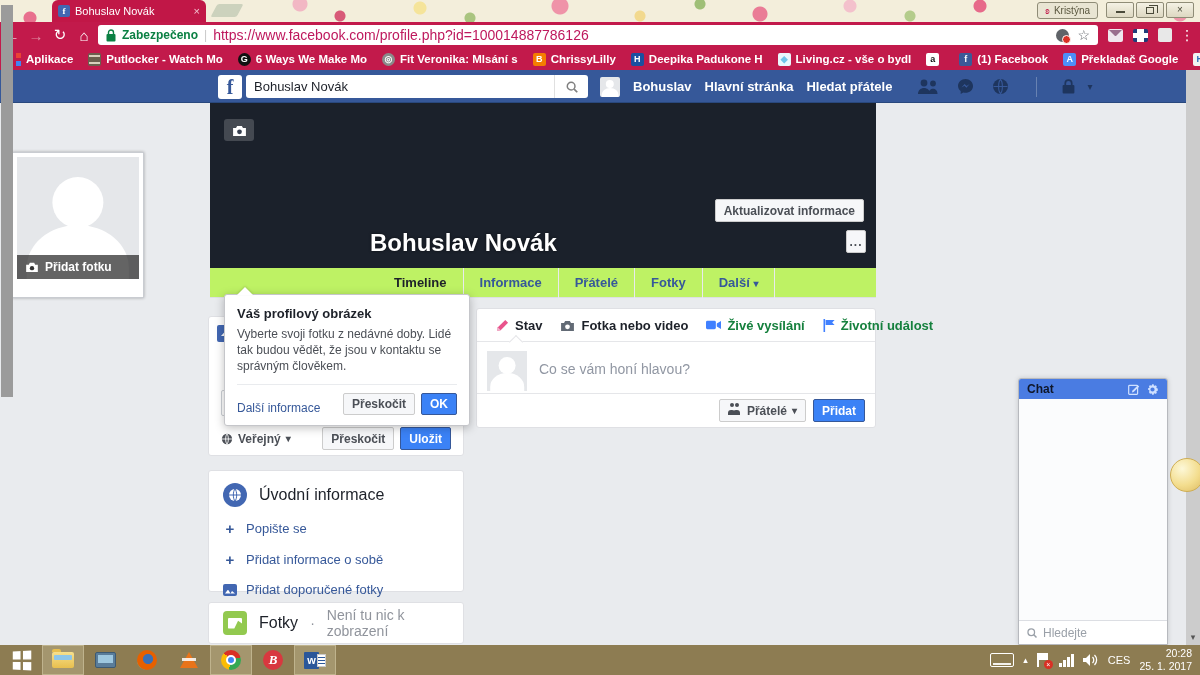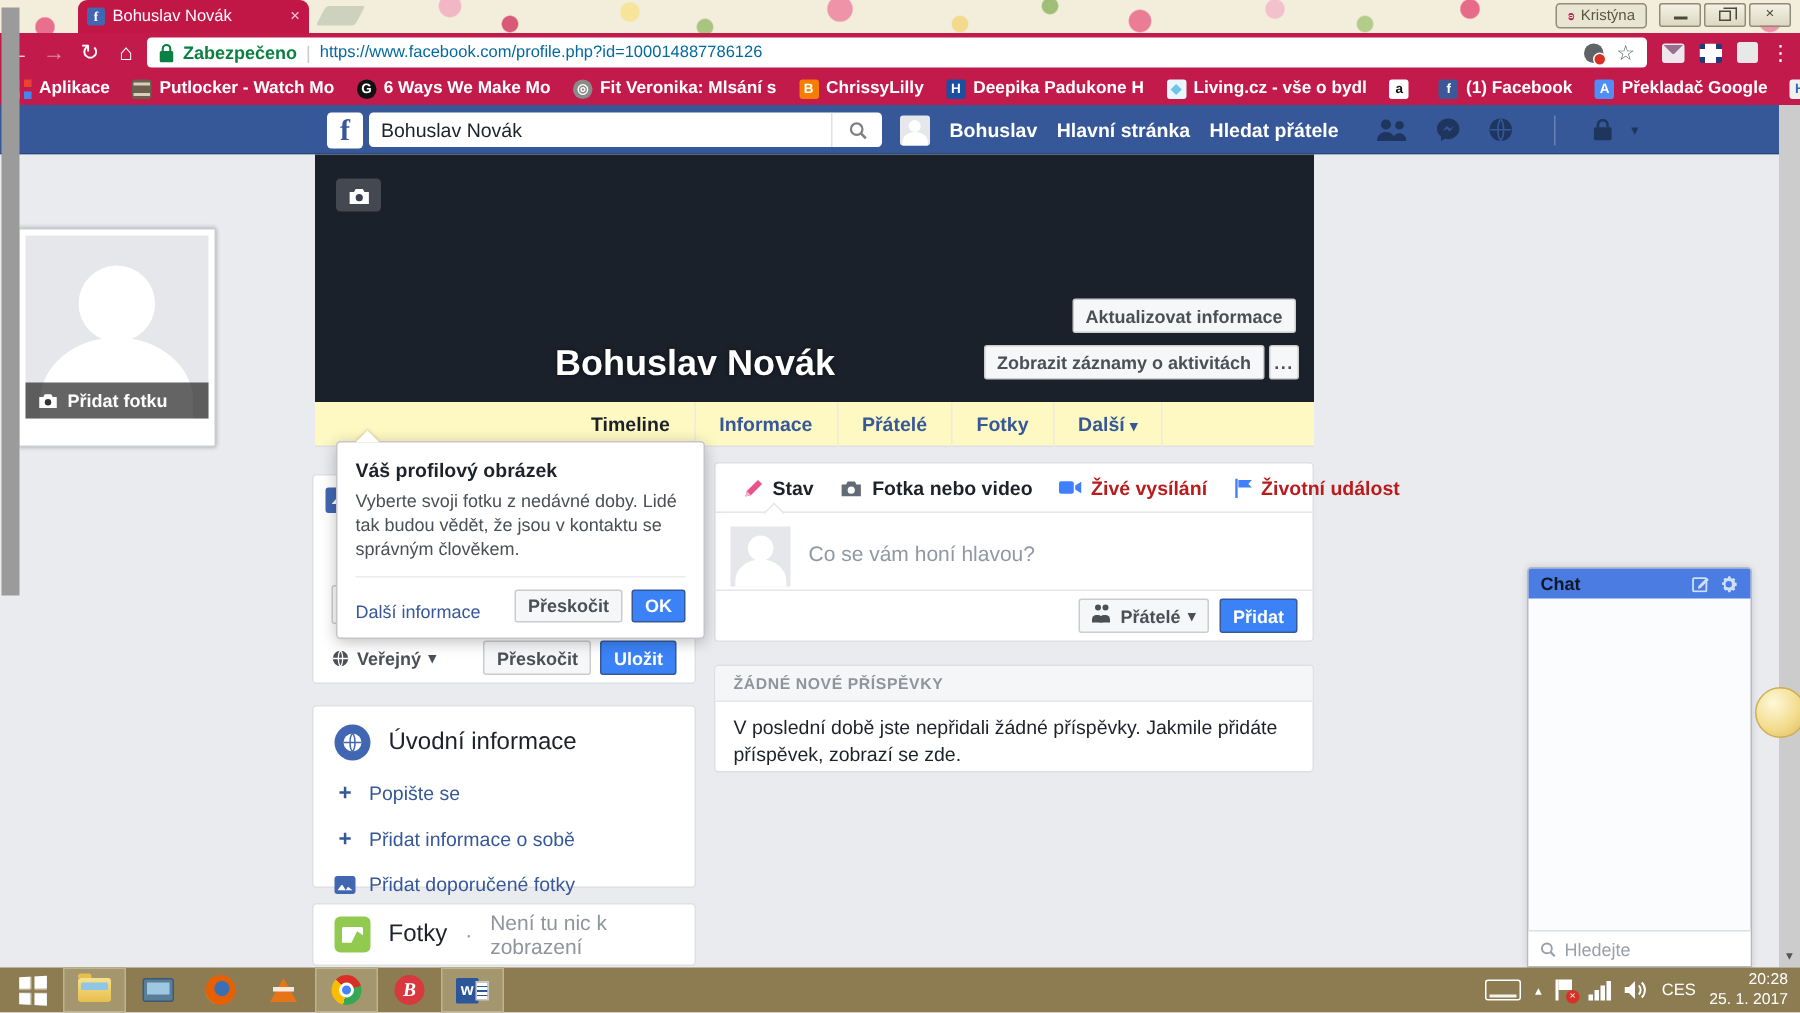--- a/index.html
+++ b/index.html
@@ -46,21 +46,21 @@
   
   .toolbar { position:absolute; left:0; top:22px; width:1200px; height:26px; background:#c21a4b;
     display:flex; align-items:center; }
   .navglyph { color:#fff; font-size:15px; width:24px; text-align:center; }
   .navglyph.disabled { color:#e08ba2; }
   .omnibox { height:20px; width:1000px; margin-left:2px; background:#fff; border-radius:3px;
     display:flex; align-items:center; padding:0 8px; gap:6px; }
   .lock-svg { flex:0 0 auto; }
   .secure { color:#0b8043; font-size:12px; font-weight:bold; }
   .omni-sep { color:#c9c9c9; font-size:12px; }
-  .url { color:#0369a1; font-size:11px; flex:1; white-space:nowrap; overflow:hidden; }
+  .url { color:#be185d; font-size:14px; flex:1; white-space:nowrap; overflow:hidden; }
   .omni-right { display:flex; align-items:center; gap:8px; }
   .blocked-ico { width:13px; height:13px; border-radius:50%; background:#5f6368; position:relative; }
   .blocked-ico::after { content:""; position:absolute; right:-2px; bottom:-2px; width:7px; height:7px;
     border-radius:50%; background:#d93025; border:1px solid #fff; }
   .star { color:#5f6368; font-size:14px; }
   .ext-row { display:flex; align-items:center; gap:10px; margin-left:10px; }
   .ext-mail { width:15px; height:13px; background:#efe7ee; border-radius:2px; position:relative; }
   .ext-mail::before { content:""; position:absolute; left:1px; top:1px; border-left:6px solid transparent;
     border-right:6px solid transparent; border-top:6px solid #9a6e8e; width:1px; }
   .ext-uk { width:15px; height:13px; border-radius:2px;
@@ -116,21 +116,21 @@
     border-radius:3px; display:flex; align-items:center; justify-content:center; }
   .profile-name { position:absolute; left:160px; top:126px; color:#fff; font-size:24px; font-weight:bold;
     text-shadow:0 0 3px rgba(0,0,0,.6); }
   .btn { display:inline-flex; align-items:center; justify-content:center; gap:5px; background:#f6f7f9;
     border:1px solid #ccc; border-radius:2px; color:#4b4f56; font-size:12px; font-weight:bold; padding:0 8px; height:23px; }
   .btn-blue { background:#3b82f6; border-color:#365899; color:#fff; }
   .cover-btn1 { position:absolute; right:12px; top:96px; }
   .cover-btn2 { position:absolute; right:33px; top:127px; }
   .cover-btn3 { position:absolute; right:10px; top:127px; width:20px; padding:0; letter-spacing:1px; }
 
-  .tabsstrip { position:absolute; left:210px; top:165px; width:666px; height:30px; background:#fef9c3;
+  .tabsstrip { position:absolute; left:210px; top:165px; width:666px; height:30px; background:#bef264;
     display:flex; align-items:center; padding-left:168px; border-bottom:1px solid #dddfe2; }
   .ptab { font-size:13px; font-weight:bold; color:#365899; padding:0 16px; height:30px; line-height:30px;
     border-left:1px solid #e9eaed; white-space:nowrap; }
   .ptab:last-child { border-right:1px solid #e9eaed; }
   .ptab.active { color:#1d2129; border-left:none; }
 
   .avatarbox { position:absolute; left:12px; top:49px; width:132px; height:146px; background:#fff;
     border:1px solid #c9ccd1; box-shadow:0 0 3px rgba(0,0,0,.3); padding:4px; }
   .sil { background:#e5e7ea; position:relative; overflow:hidden; }
   .sil::before { content:""; position:absolute; left:50%; top:16%; width:42%; aspect-ratio:1; transform:translateX(-50%);
@@ -179,21 +179,21 @@
 
   .photos-card { left:208px; top:499px; width:256px; height:42px; display:flex; align-items:center; gap:12px; padding:0 14px; }
   .photos-ico { background:#92c94f; border-radius:4px; }
   .photos-ico::after { content:""; width:14px; height:11px; background:#fff; border-radius:1px;
     clip-path:polygon(0 0,100% 0,100% 55%,72% 30%,45% 100%,0 100%); }
   .muted { color:#90949c; font-size:14px; }
 
   
   .composer { left:476px; top:205px; width:400px; height:120px; }
   .comp-tabs { display:flex; align-items:center; height:33px; border-bottom:1px solid #e5e6e9; padding:0 10px; position:relative; }
-  .ctab { display:flex; align-items:center; gap:6px; font-size:13px; font-weight:bold; color:#b91c1c; padding:0 9px;
+  .ctab { display:flex; align-items:center; gap:6px; font-size:13px; font-weight:bold; color:#15803d; padding:0 9px;
     white-space:nowrap; }
   .ctab.dark { color:#1d2129; }
   .ctab-sep { width:1px; height:16px; background:#e5e6e9; }
   .comp-caret { position:absolute; left:34px; bottom:-6px; width:10px; height:10px; background:#fff;
     border-left:1px solid #e5e6e9; border-top:1px solid #e5e6e9; transform:rotate(45deg); }
   .comp-body { display:flex; gap:12px; padding:9px 10px; }
   .comp-ava { width:40px; height:40px; }
   .comp-ph { font-size:14px; color:#9197a3; padding-top:10px; }
   .comp-foot { position:absolute; left:0; right:0; bottom:0; height:34px; border-top:1px solid #e5e6e9;
     display:flex; align-items:center; justify-content:flex-end; padding:0 10px; gap:7px; }
@@ -426,21 +426,20 @@
 
     <div class="cover">
       <span class="cover-cam">
         <svg width="15" height="11" viewBox="0 0 16 12">
             <path d="M1 3.2h3.2L5.4 1h5.2l1.2 2.2H15V12H1z" fill="#fff"></path>
             <circle cx="8" cy="7.4" r="2.6" fill="#384050"></circle>
           </svg>
       </span>
       <span class="profile-name">Bohuslav Novák</span>
       <span class="btn cover-btn1">Aktualizovat informace</span>
-      <span class="btn cover-btn2">Zobrazit záznamy o aktivitách</span>
       <span class="btn cover-btn3">...</span>
     </div>
 
     <div class="tabsstrip">
       <span class="ptab active">Timeline</span>
       <span class="ptab">Informace</span>
       <span class="ptab">Přátelé</span>
       <span class="ptab">Fotky</span>
       <span class="ptab"><span>Další</span> <span class="caret" style="color:#365899">▾</span></span>
     </div>
@@ -562,24 +561,20 @@
               <i></i>
               <b></b>
             </span>
           <span>Přátelé</span>
           <span class="caret" style="color:#4b4f56">▾</span>
         </span>
         <span class="btn btn-blue" style="width:52px">Přidat</span>
       </div>
     </div>
 
-    <div class="card noposts">
-      <div class="np-head">ŽÁDNÉ NOVÉ PŘÍSPĚVKY</div>
-      <div class="np-body">V poslední době jste nepřidali žádné příspěvky. Jakmile přidáte příspěvek, zobrazí se zde.</div>
-    </div>
 
     <div class="chat">
       <div class="chat-head">
         <span class="chat-title">Chat</span>
         <svg width="12" height="12" viewBox="0 0 14 14">
             <rect x="0.8" y="2.8" width="10.4" height="10.4" rx="1" fill="none" stroke="#cfe0ff" stroke-width="1.4"></rect>
             <path d="M5 9l6.5-6.5 1.6 1.6L6.6 10.6 4.6 11z" fill="#cfe0ff"></path>
           </svg>
         <svg width="13" height="13" viewBox="0 0 16 16">
             <path fill="#cfe0ff" fill-rule="evenodd" d="M14.5 6.8l-1.3-.3a5 5 0 0 0-.5-1.2l.7-1.1-1.4-1.4-1.1.7a5 5 0 0 0-1.2-.5L9.4 1.5H7.6l-.3 1.3a5 5 0 0 0-1.2.5L5 2.6 3.6 4l.7 1.1a5 5 0 0 0-.5 1.2l-1.3.3v1.8l1.3.3a5 5 0 0 0 .5 1.2l-.7 1.1L5 13.4l1.1-.7a5 5 0 0 0 1.2.5l.3 1.3h1.8l.3-1.3a5 5 0 0 0 1.2-.5l1.1.7 1.4-1.4-.7-1.1a5 5 0 0 0 .5-1.2l1.3-.3zM8 10.6A2.6 2.6 0 1 1 8 5.4a2.6 2.6 0 0 1 0 5.2z"></path>

